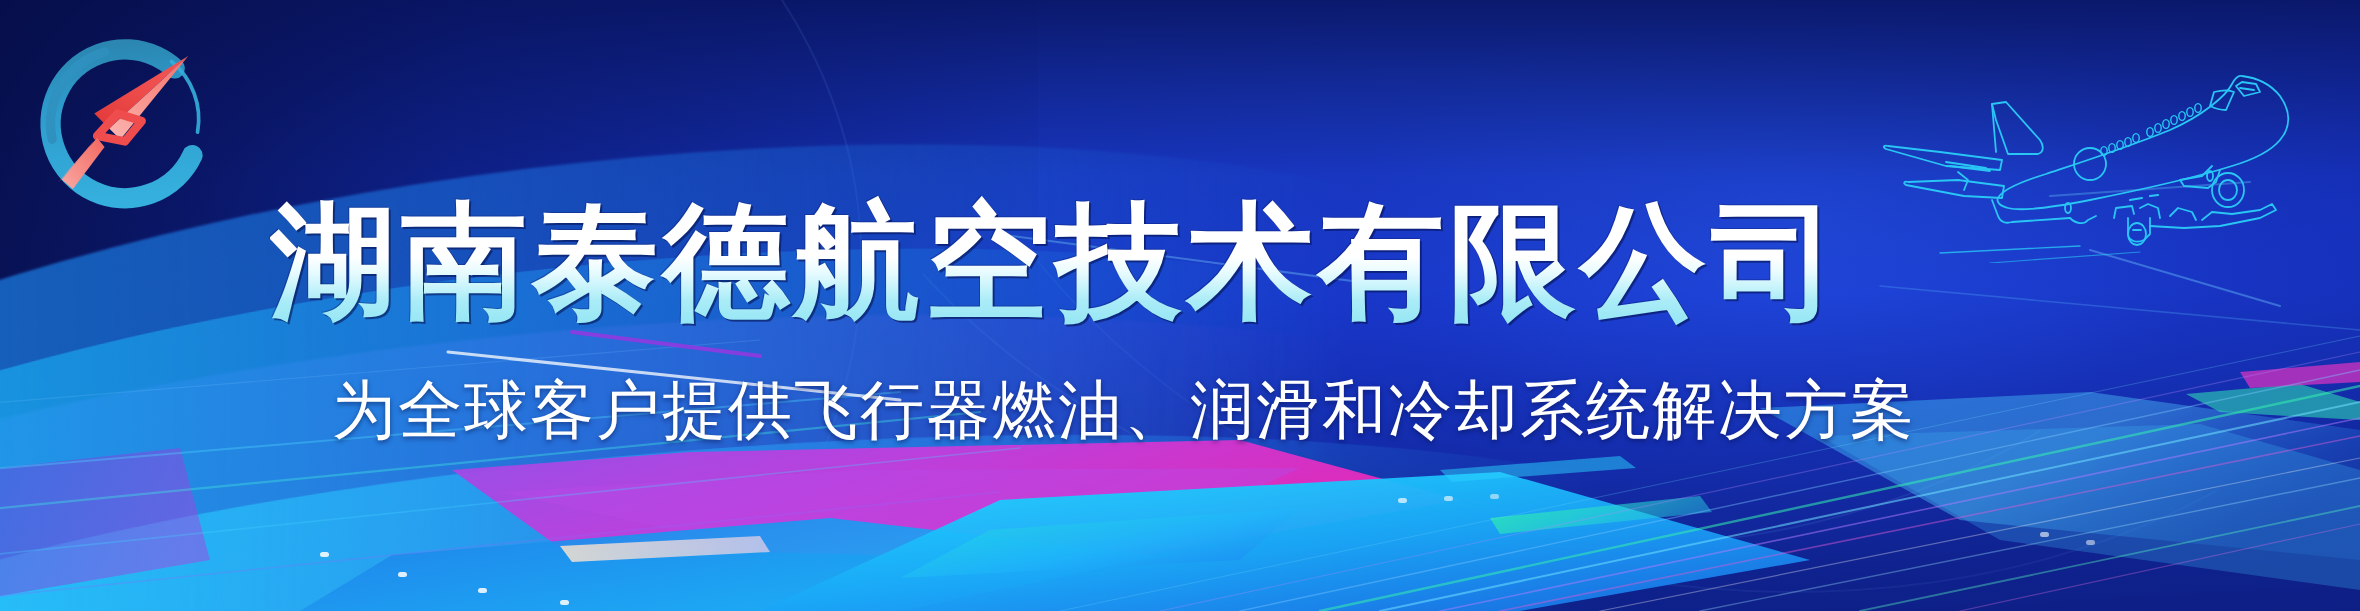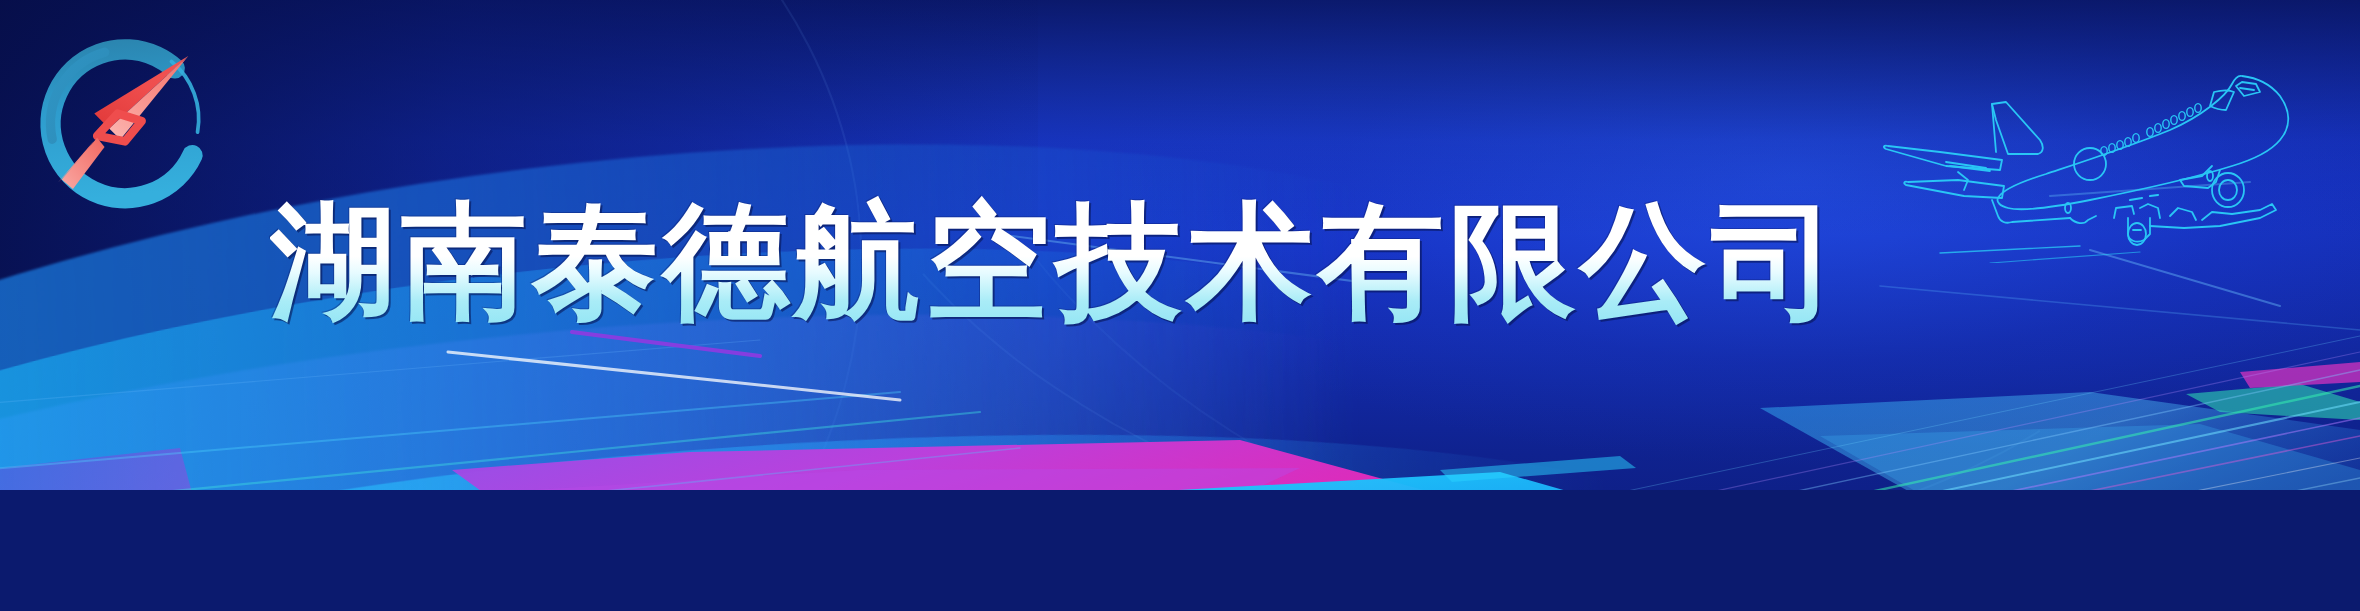--- a/index.html
+++ b/index.html
@@ -3,21 +3,21 @@
 <meta charset="utf-8">
 <style>
   html, body {
     margin: 0;
     padding: 0;
     background: #0b1a6e;
   }
   #banner {
     position: relative;
     width: 2360px;
-    height: 490px;
+    height: 611px;
     overflow: hidden;
     font-family: "Liberation Sans", "DejaVu Sans", sans-serif;
     background: radial-gradient(ellipse 160% 130% at 62% 12%, #1f46dd 0%, #1733c4 30%, #0f228f 62%, #0a1668 100%);
   }
 
   
   .bg-layer { position: absolute; inset: 0; pointer-events: none; }
 
   .vignette-left {
     position: absolute; left: 0; top: 0; width: 44%; height: 100%;
@@ -349,14 +349,17 @@
       <path d="M100 205 L240 198" stroke-width="1.4" opacity=".8"></path>
       <path d="M150 215 L300 204" stroke-width="1.2" opacity=".6"></path>
     </g>
   </svg>
 
   <div id="title-wrap">
     <h1 id="title-outline">湖南泰德航空技术有限公司</h1>
     <h1 id="main-title">湖南泰德航空技术有限公司</h1>
   </div>
 
+  <div id="subtitle-wrap">
+    <p id="subtitle">为全球客户提供飞行器燃油、润滑和冷却系统解决方案</p>
+  </div>
 
 </div>
 
 </body></html>

